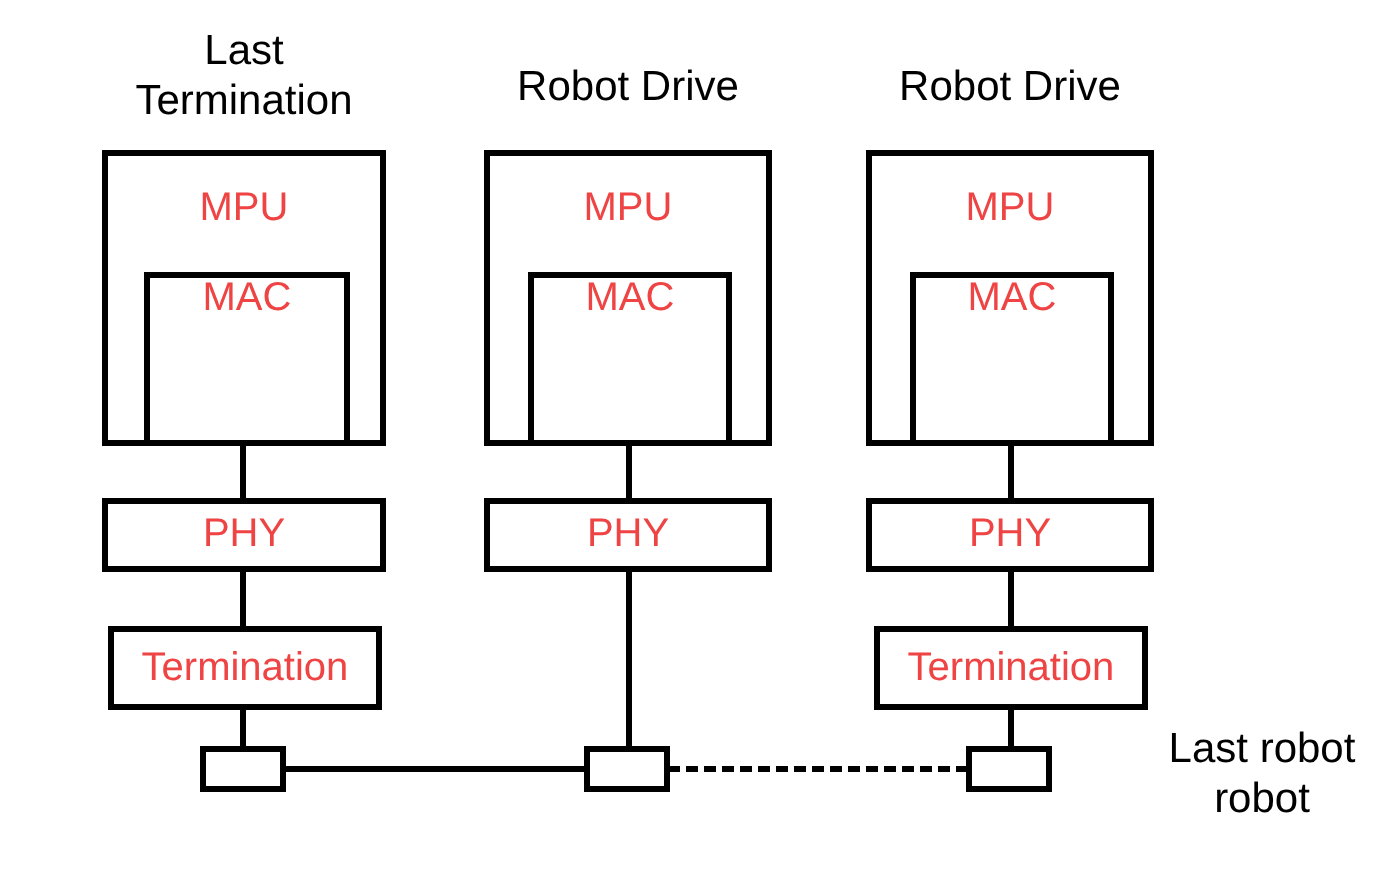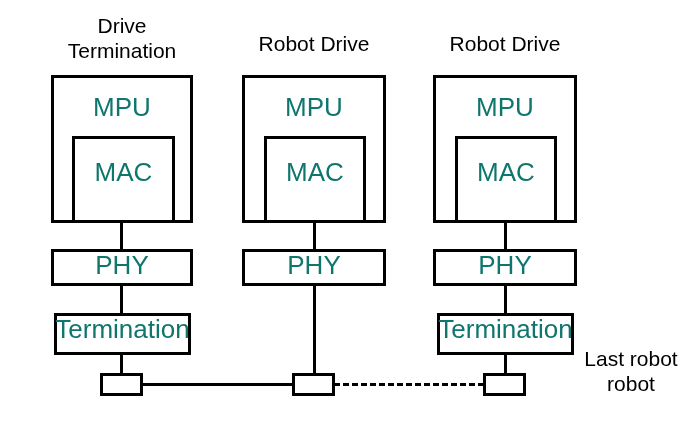--- a/index.html
+++ b/index.html
@@ -18,40 +18,40 @@
     height: 438px;
     background: #ffffff;
     overflow: hidden;
   }
   .node {
     position: absolute;
     box-sizing: border-box;
     border: 3px solid #000000;
     background: #ffffff;
     display: flex;
+    align-items: center;
     justify-content: center;
     text-align: center;
   }
   .node-label {
-    font-size: 26px;
+    font-size: 20px;
     line-height: 1.05;
-    color: #0f766e;
+    color: #ef4444;
     white-space: nowrap;
   }
   
   .mpu {
     align-items: flex-start;
     justify-content: center;
     padding-top: 16px;
   }
   
   .mac {
     align-items: flex-start;
     justify-content: center;
-    padding-top: 20px;
     border-bottom-width: 3px;
   }
   .phy, .termination {
     border-width: 3px;
   }
   .connector {
     border-width: 3px;
   }
   .caption {
     position: absolute;
@@ -84,21 +84,21 @@
     height: 0;
     border-top: 3px dashed #000000;
   }
 </style>
 </head>
 <body>
 
 <div id="diagram">
 
   <div class="caption" style="left:51px; top:14px; width:142px;">
-    <div>Drive</div>
+    <div>Last</div>
     <div>Termination</div>
   </div>
 
   <div class="node mpu" style="left:51px; top:75px; width:142px; height:148px;">
     <span class="node-label">MPU</span>
   </div>
   <div class="node mac" style="left:72px; top:136px; width:103px; height:87px;">
     <span class="node-label">MAC</span>
   </div>
 
@@ -161,18 +161,18 @@
   <div class="wire-v" style="left:504px; top:355px; height:20px;"></div>
 
   <div class="wire-h" style="left:141px; top:383px; width:153px;"></div>
 
   <div class="wire-dashed" style="left:334px; top:383px; width:150px;"></div>
 
   <div class="node connector" style="left:100px; top:373px; width:43px; height:23px;"></div>
   <div class="node connector" style="left:292px; top:373px; width:43px; height:23px;"></div>
   <div class="node connector" style="left:483px; top:373px; width:43px; height:23px;"></div>
 
-  <div class="side-caption" style="left:572px; top:347px; width:118px;">
+  <div class="side-caption" style="left:572px; top:363px; width:118px;">
     <div>Last robot</div>
     <div>robot</div>
   </div>
 
 </div>
 
 </body></html>

